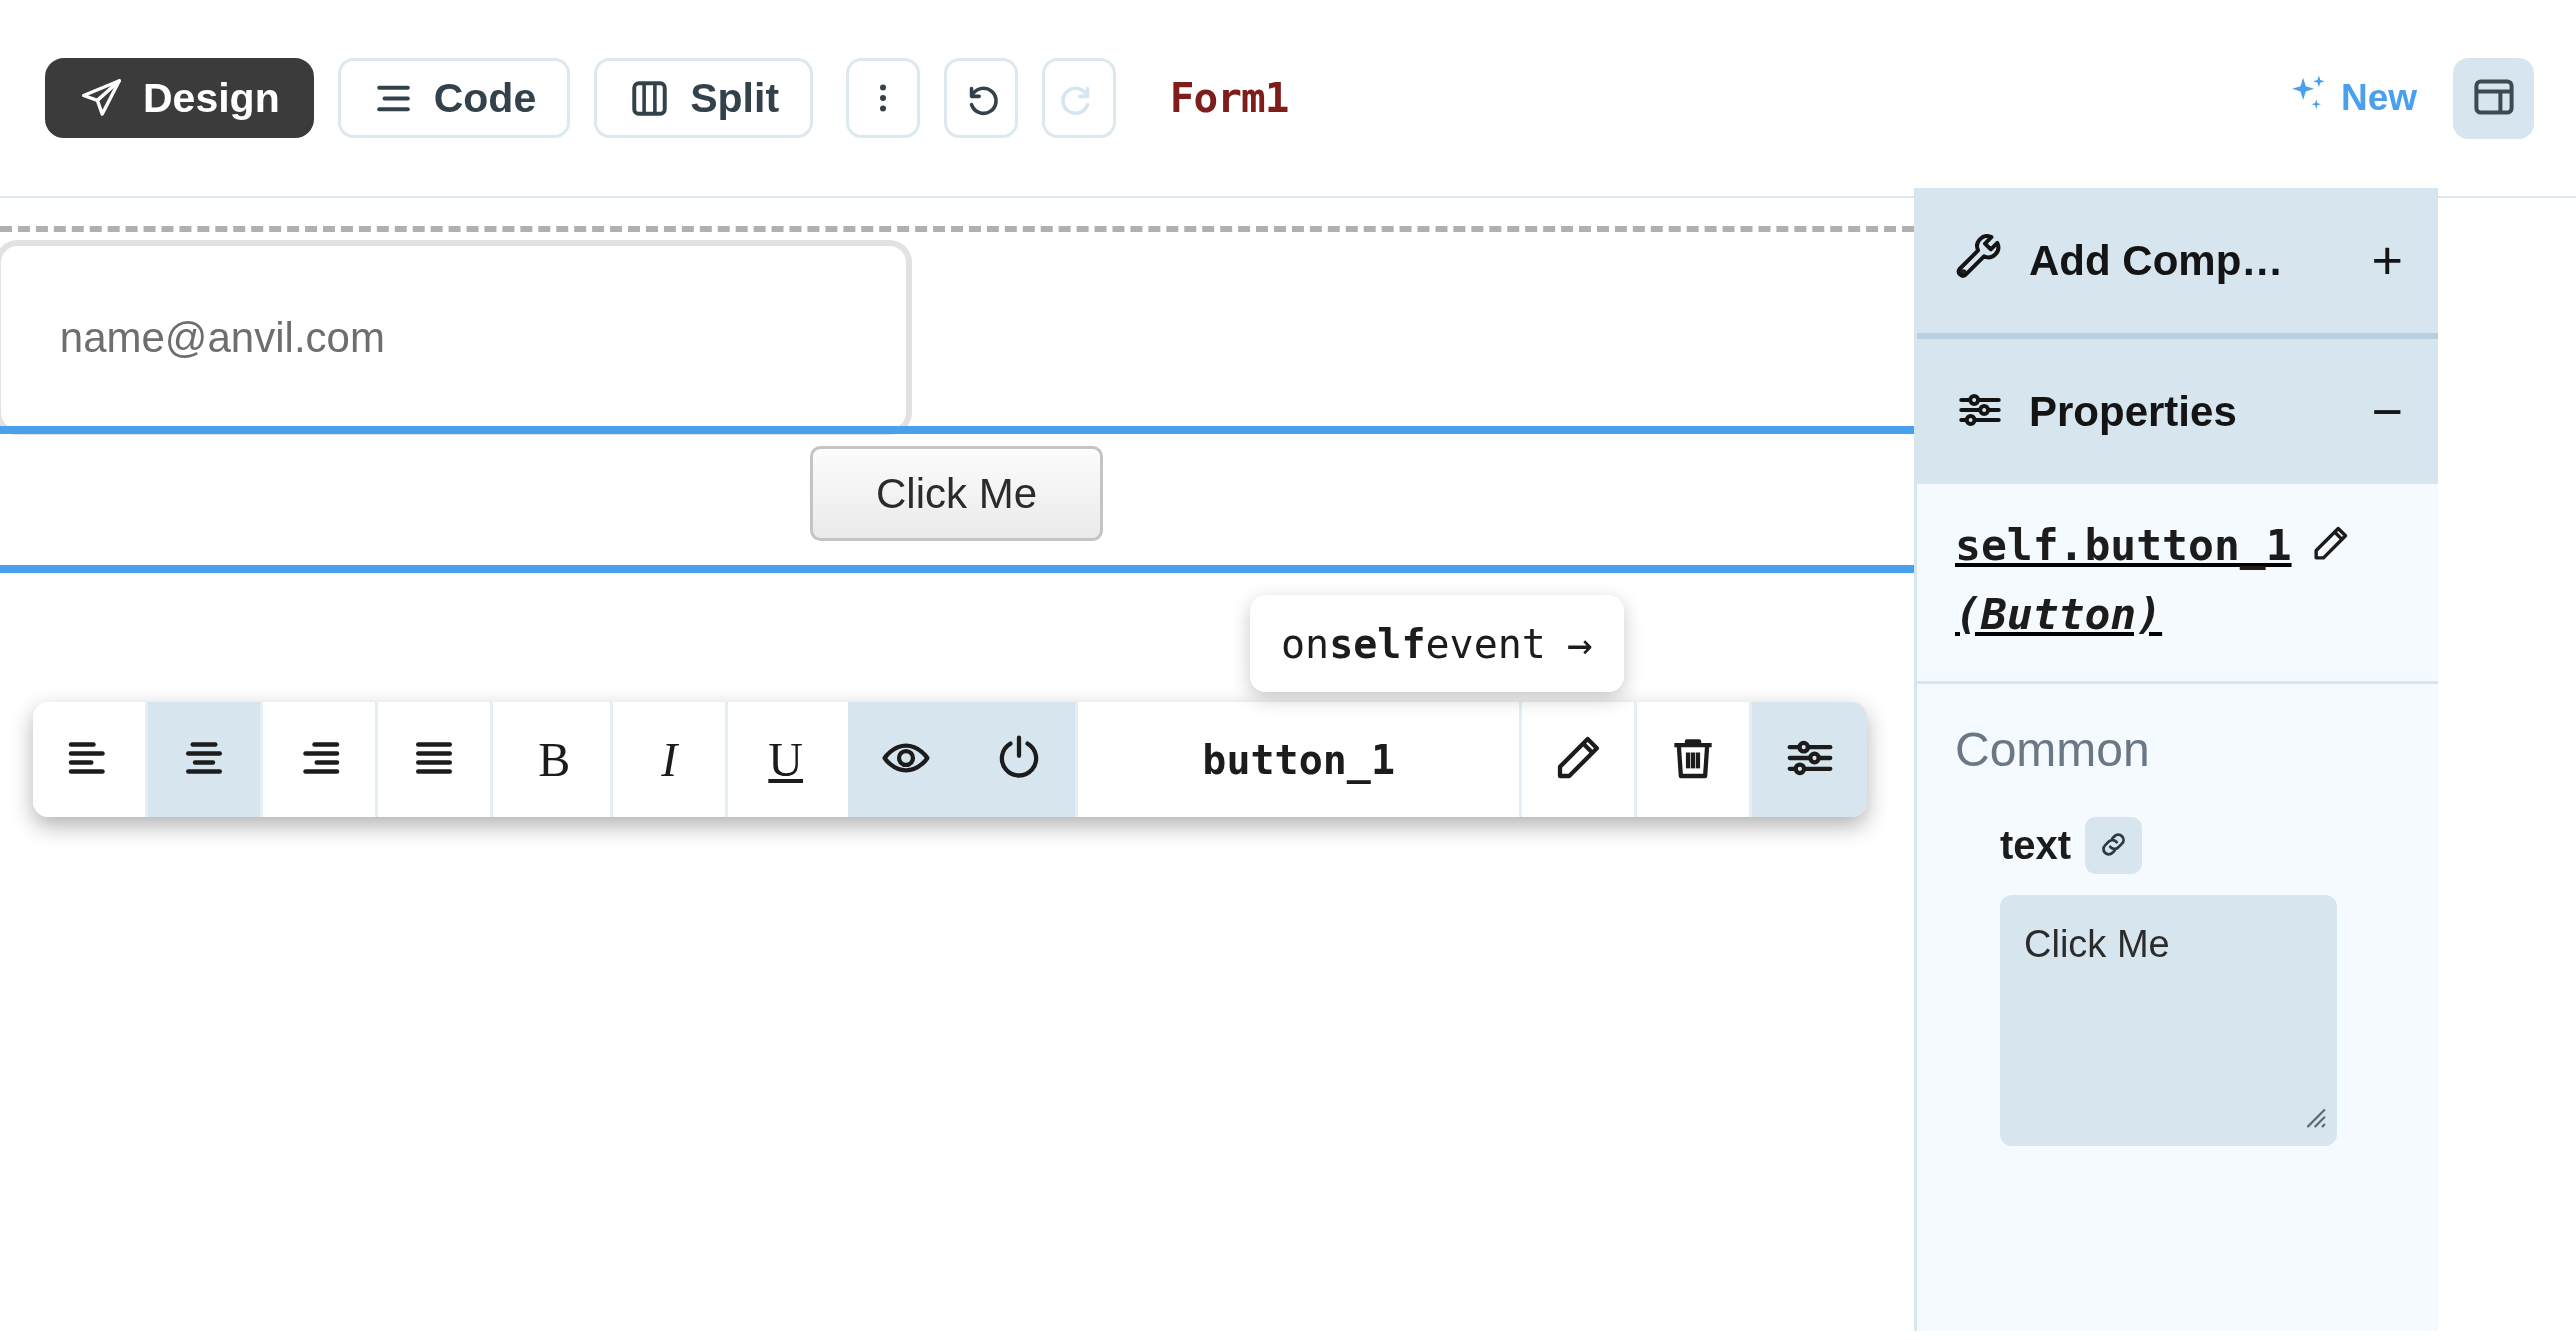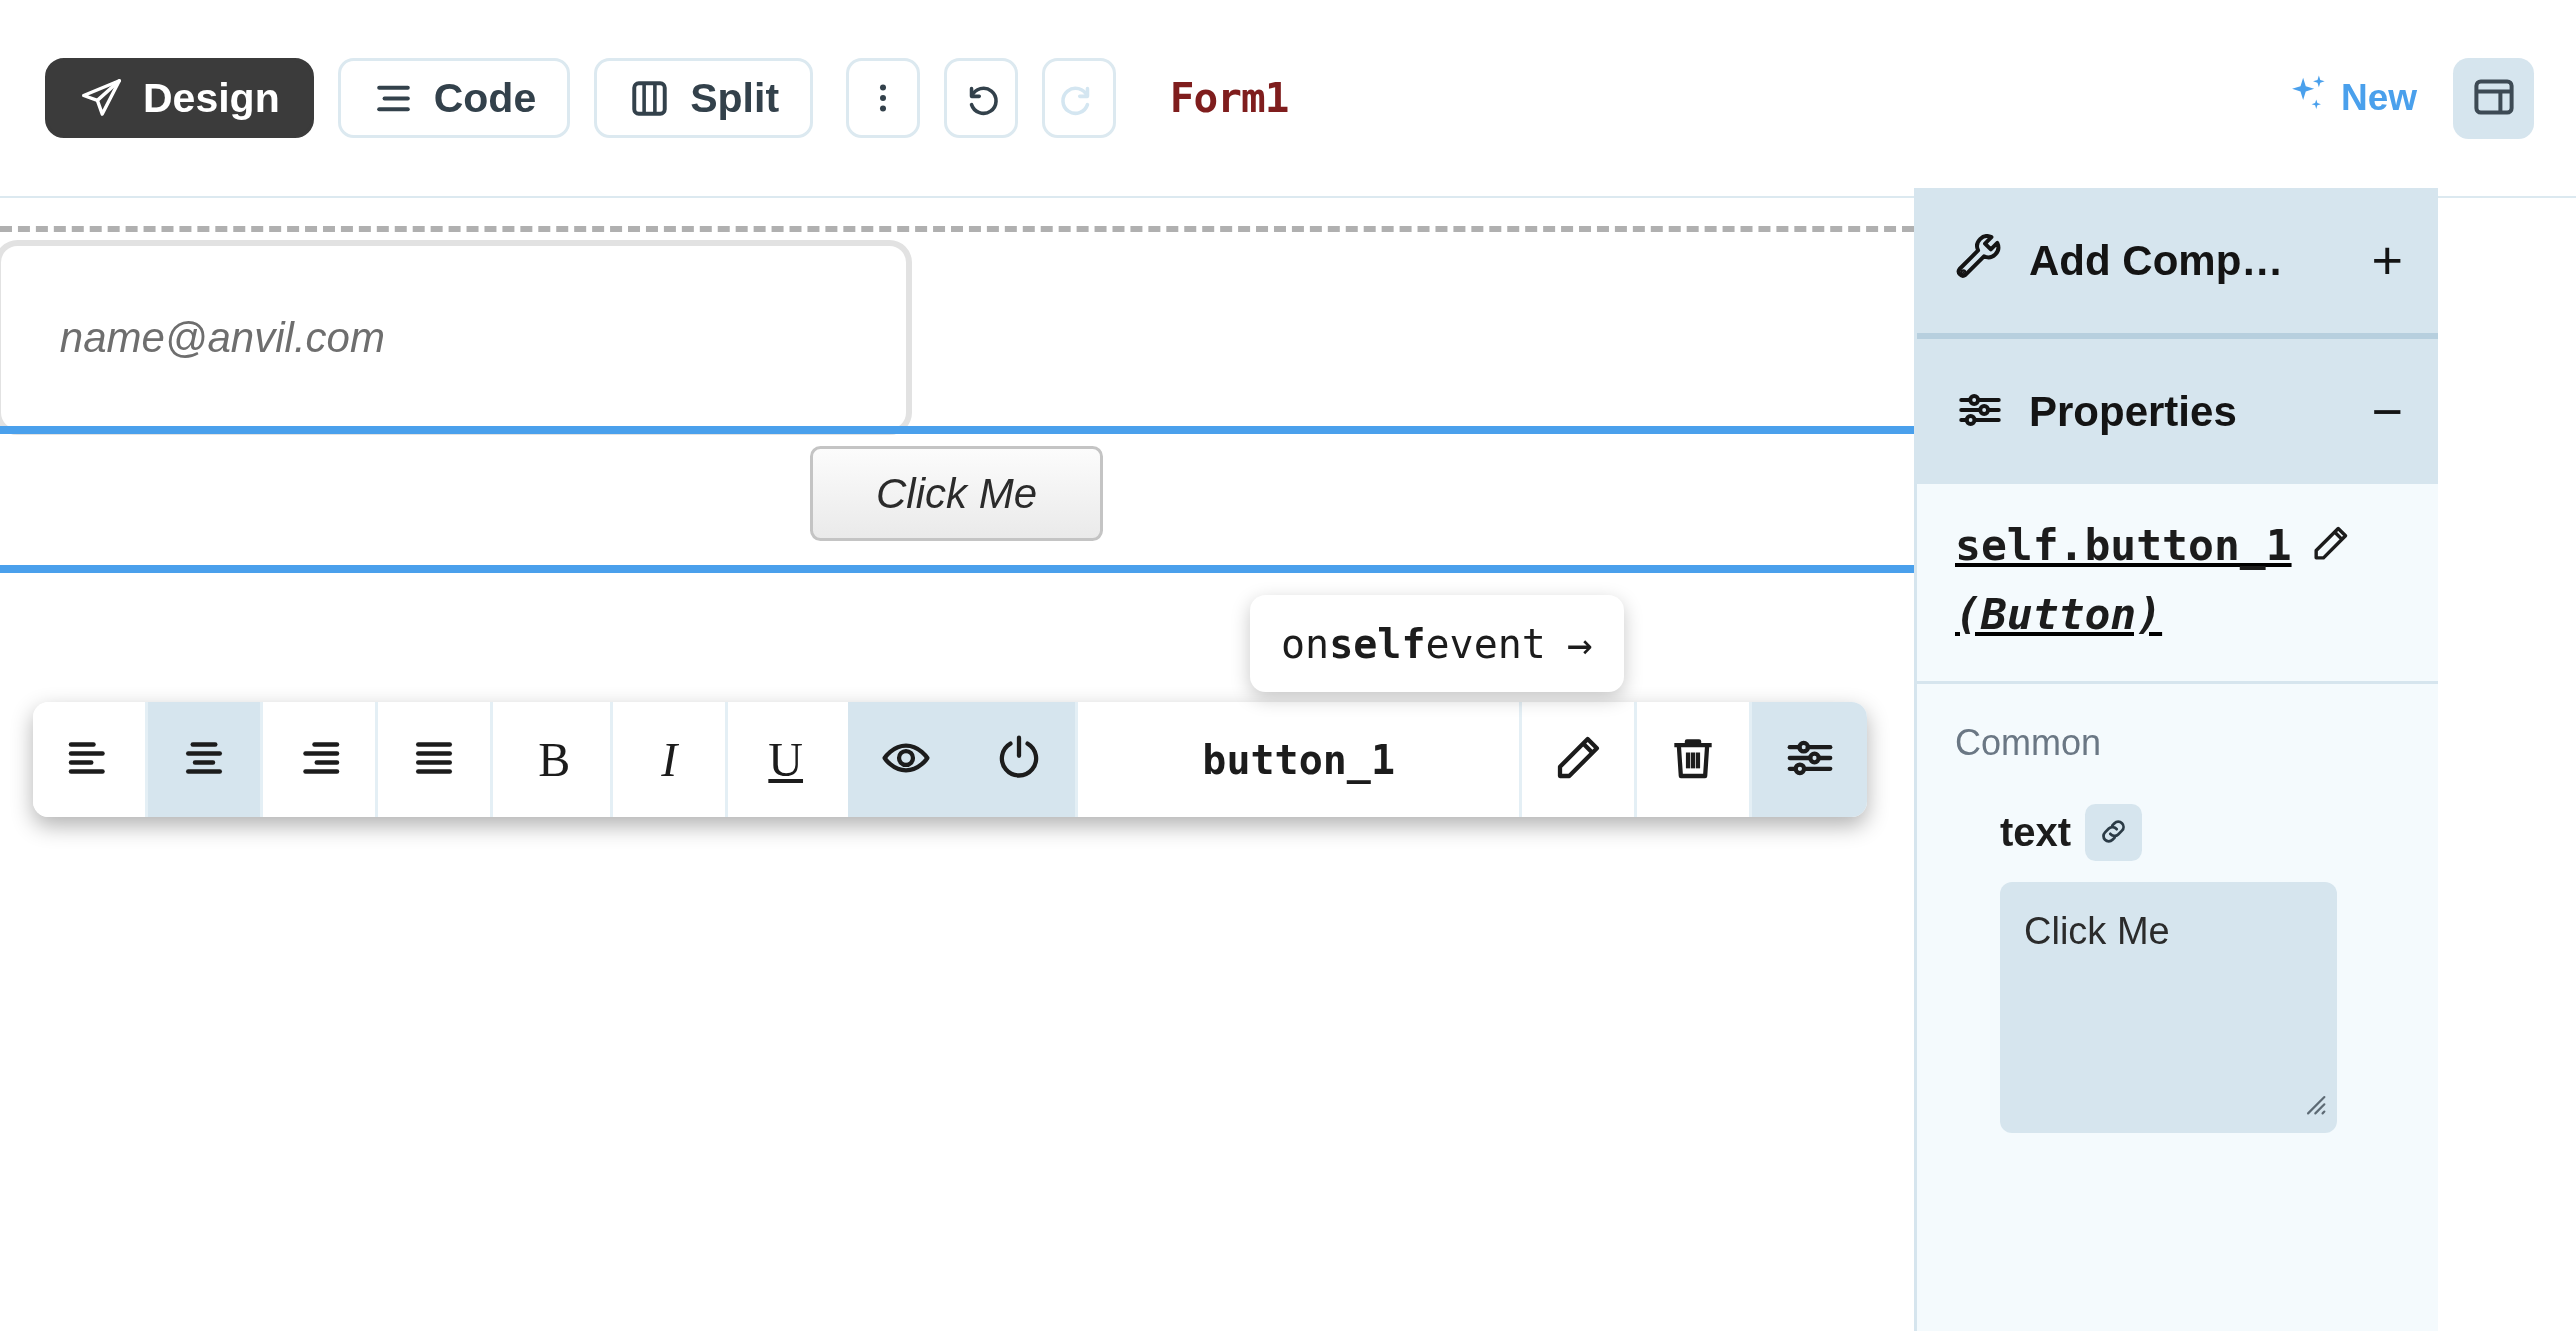--- a/index.html
+++ b/index.html
@@ -54,21 +54,21 @@
     color:#4aa0ec; font-size:37px; font-weight:bold; white-space:nowrap;
   }
   .panel-toggle {
     width:81px; height:81px; border-radius:15.6px;
     background:#d6e5ee; display:flex; align-items:center; justify-content:center;
   }
 
   
   .canvas {
     position:absolute; left:0; top:198px;
-    width:1914px; height:1143px; background:#ffffff;font-style:italic;
+    width:1914px; height:1143px; background:#ffffff;
   }
   .drop-dash {
     position:absolute; left:0; top:28px; width:1914px; height:0;
     border-top:6px dashed #b0b0b0;
   }
   .email-box {
     position:absolute; left:-5.2px; top:42px; width:917px; height:195px;
     border:6px solid #e2e2e2; border-radius:22.5px; background:#ffffff;
     display:flex; align-items:center; padding-left:59px;
   }
@@ -148,21 +148,21 @@
   .sb-ident-row { display:flex; align-items:center; gap:17.3px; }
   .sb-selfname {
     font-family:"DejaVu Sans Mono", monospace; font-size:43px; font-weight:bold;
     color:#1c1c1c; white-space:nowrap;
   }
   .sb-type {
     font-family:"DejaVu Sans Mono", monospace; font-size:43px; font-weight:bold;
     font-style:italic; color:#1c1c1c; margin-top:19px;
   }
   .sb-group {
-    font-size:36px; color:#6a7784; padding:38px 0 0 38px;
+    font-size:48px; color:#6a7784; padding:38px 0 0 38px;
   }
   .sb-prop { padding:40px 0 0 83px; }
   .sb-prop-label-row { display:flex; align-items:center; gap:14px; }
   .sb-prop-label { font-size:40px; font-weight:bold; color:#1c1c1c; }
   .sb-link-btn {
     width:57px; height:57px; border-radius:10.4px; background:#d6e5ee;
     display:flex; align-items:center; justify-content:center;
   }
   .sb-textarea {
     margin-top:21px; width:337px; height:251px;

